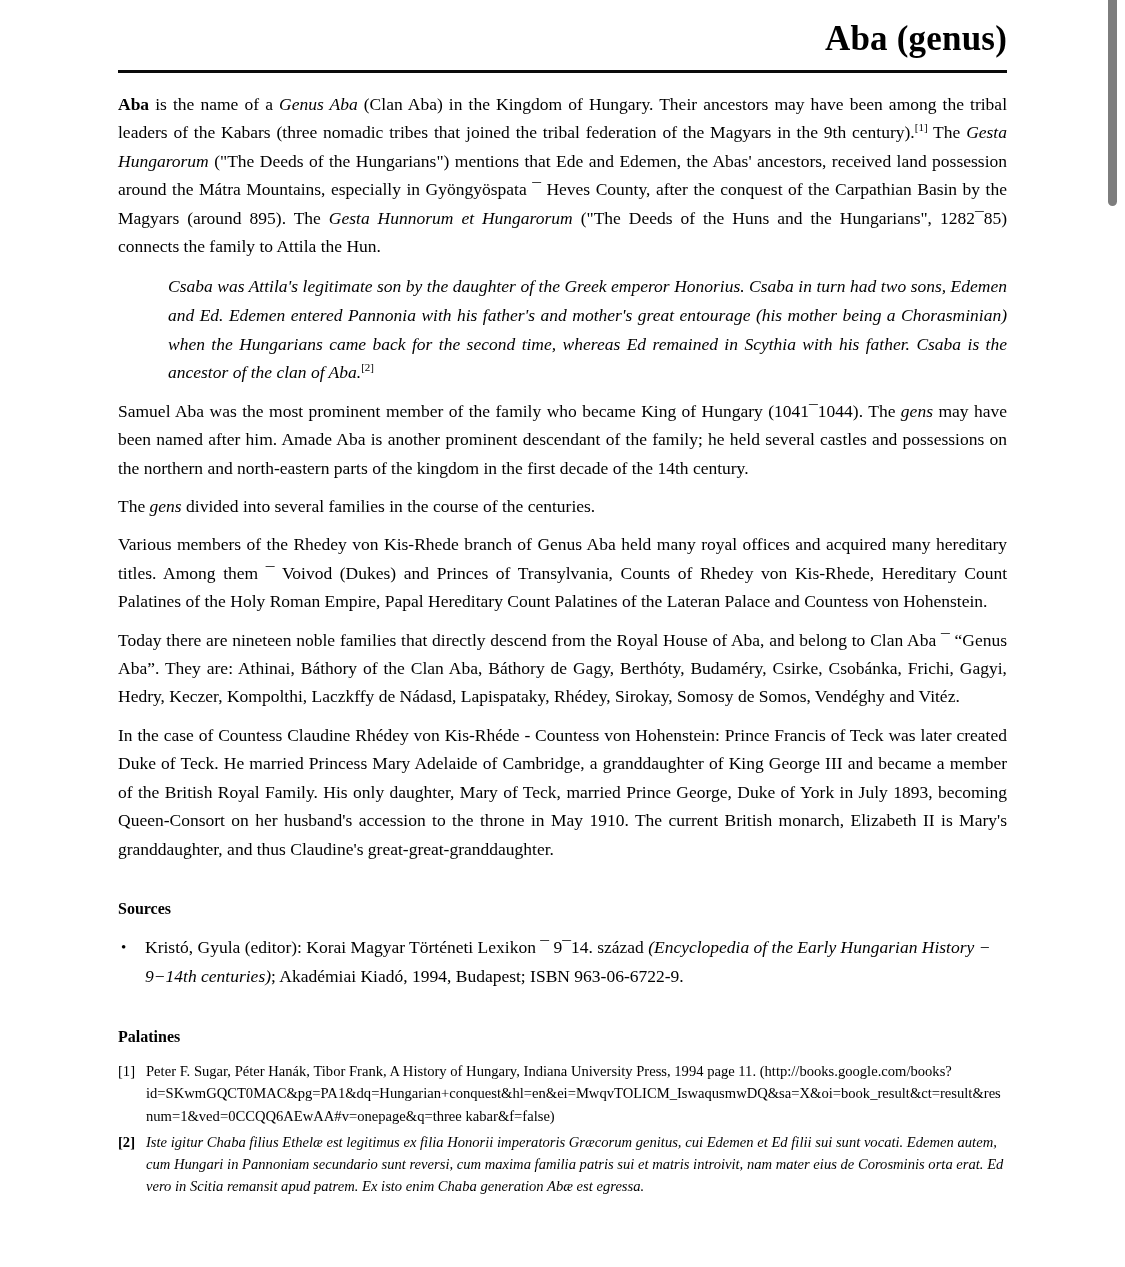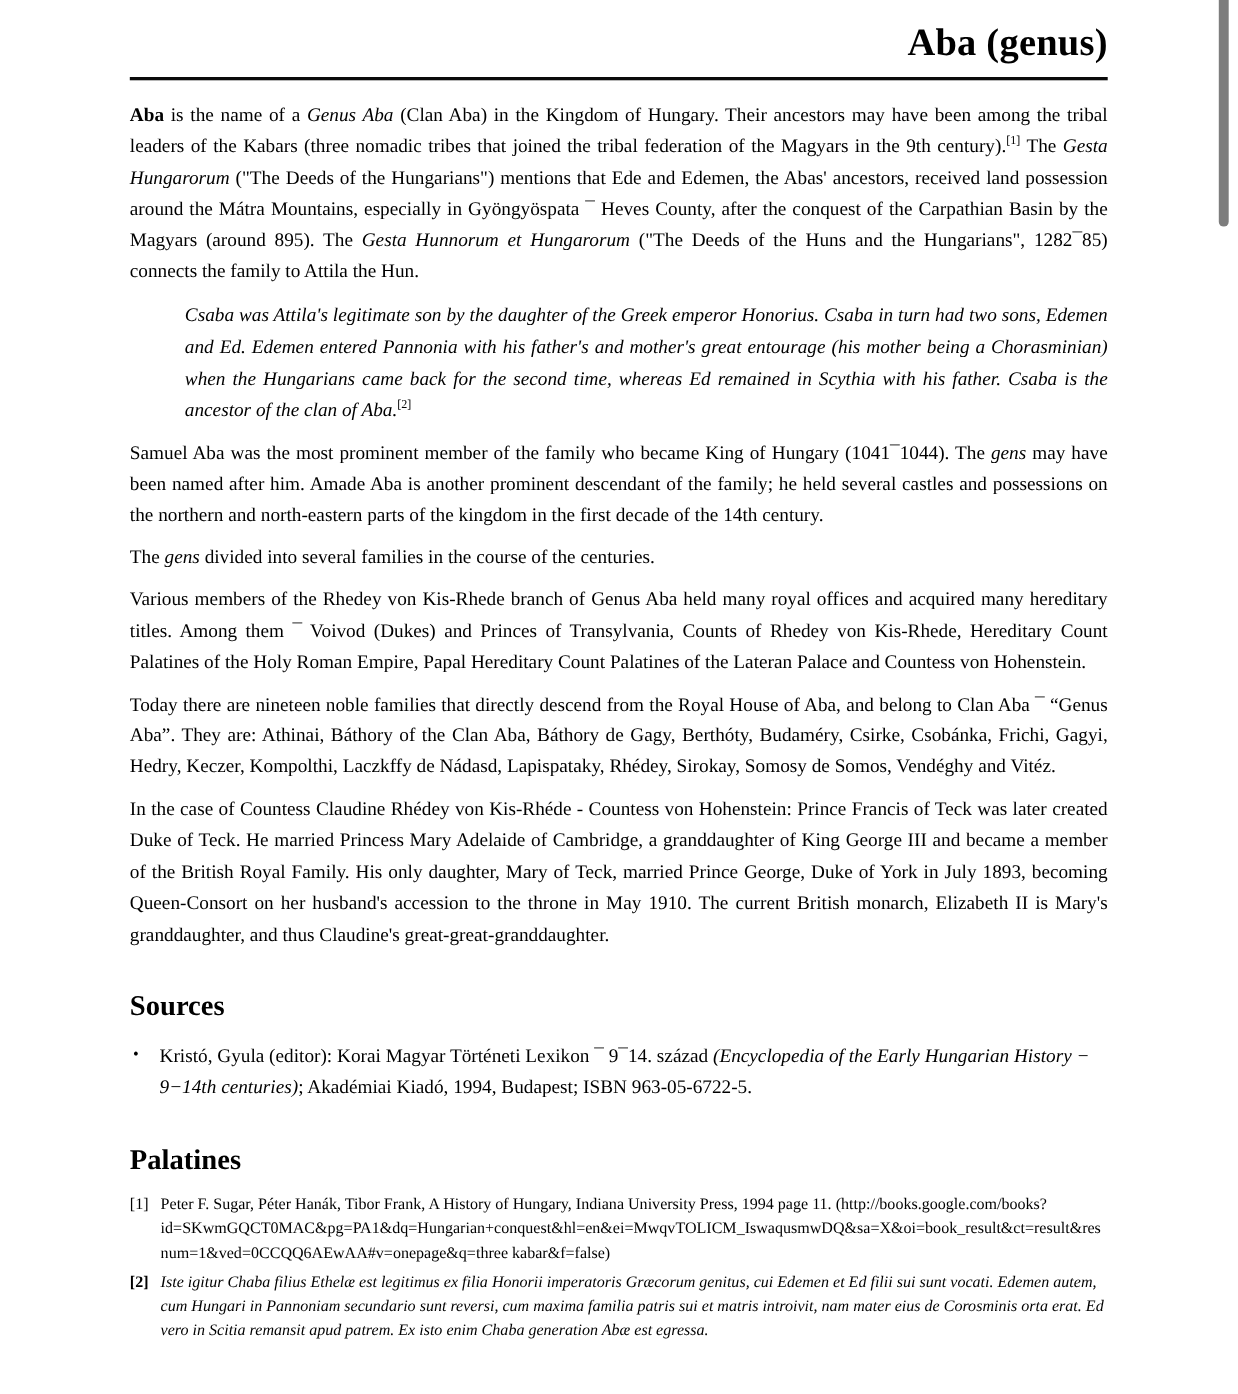--- a/index.html
+++ b/index.html
@@ -52,21 +52,21 @@
   }
   .f-i { font-style: italic; }
   .f-b { font-weight: bold; }
   .f-rd { position: relative; top: -0.32em; }
   sup {
     font-size: 11px;
     vertical-align: super;
     line-height: 0;
   }
   h2.section-heading {
-    font-size: 26px;
+    font-size: 16px;
     font-weight: bold;
     margin-top: 37px;
   }
   .src-item {
     position: relative;
     margin-top: 15px;
     padding-left: 27px;
     font-size: 17.5px;
     line-height: 29px;
     width: 889px;
@@ -114,21 +114,21 @@
 
     <p class="body-p"><span>Samuel Aba was the most prominent member of the family who became King of Hungary (1041¯1044). The </span><span class="f-i">gens</span><span> may have been named after him. Amade Aba is another prominent descendant of the family; he held several castles and possessions on the northern and north-eastern parts of the kingdom in the first decade of the 14th century.</span></p>
     <p class="body-p"><span>The </span><span class="f-i">gens</span><span> divided into several families in the course of the centuries.</span></p>
     <p class="body-p"><span>Various members of the Rhedey von Kis-Rhede branch of Genus Aba held many royal offices and acquired many hereditary titles. Among them ¯ Voivod (Dukes) and Princes of Transylvania, Counts of Rhedey von Kis-Rhede, Hereditary Count Palatines of the Holy Roman Empire, Papal Hereditary Count Palatines of the Lateran Palace and Countess von Hohenstein.</span></p>
     <p class="body-p"><span>Today there are nineteen noble families that directly descend from the Royal House of Aba, and belong to Clan Aba ¯ “Genus Aba”. They are: Athinai, Báthory of the Clan Aba, Báthory de Gagy, Berthóty, Budaméry, Csirke, Csobánka, Frichi, Gagyi, Hedry, Keczer, Kompolthi, Laczkffy de Nádasd, Lapispataky, Rhédey, Sirokay, Somosy de Somos, Vendéghy and Vitéz.</span></p>
     <p class="body-p"><span>In the case of Countess Claudine Rhédey von Kis-Rhéde - Countess von Hohenstein: Prince Francis of Teck was later created Duke of Teck. He married Princess Mary Adelaide of Cambridge, a granddaughter of King George III and became a member of the British Royal Family. His only daughter, Mary of Teck, married Prince George, Duke of York in July 1893, becoming Queen-Consort on her husband's accession to the throne in May 1910. The current British monarch, Elizabeth II is Mary's granddaughter, and thus Claudine's great-great-granddaughter.</span></p>
 
     <h2 class="section-heading">Sources</h2>
     <div class="src-item">
       <span class="src-bullet">•</span>
-      <span><span>Kristó, Gyula (editor): Korai Magyar Történeti Lexikon ¯ 9¯14. század </span><span class="f-i">(Encyclopedia of the Early Hungarian History − 9−14th centuries)</span><span>; Akadémiai Kiadó, 1994, Budapest; ISBN 963-05-6722-5.</span></span>
+      <span><span>Kristó, Gyula (editor): Korai Magyar Történeti Lexikon ¯ 9¯14. század </span><span class="f-i">(Encyclopedia of the Early Hungarian History − 9−14th centuries)</span><span>; Akadémiai Kiadó, 1994, Budapest; ISBN 963-06-6722-9.</span></span>
     </div>
 
     <h2 class="section-heading">Palatines</h2>
     <div class="refs-block">
       <div class="ref-item">
         <span class="ref-marker">[1]</span>
         <span><span>Peter F. Sugar, Péter Hanák, Tibor Frank, A History of Hungary, Indiana University Press, 1994 page 11. (http://books.google.com/books?id=SKwmGQCT0MAC&amp;pg=PA1&amp;dq=Hungarian+conquest&amp;hl=en&amp;ei=MwqvTOLICM_IswaqusmwDQ&amp;sa=X&amp;oi=book_result&amp;ct=result&amp;resnum=1&amp;ved=0CCQQ6AEwAA#v=onepage&amp;q=three kabar&amp;f=false)</span></span>
       </div>
       <div class="ref-item">
         <span class="ref-marker bold">[2]</span>

